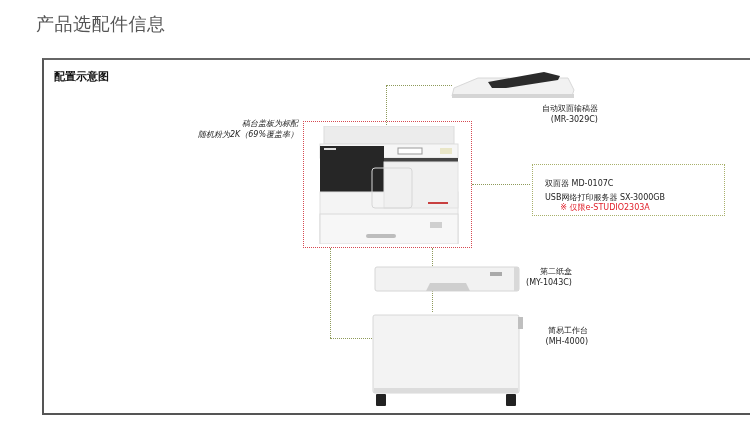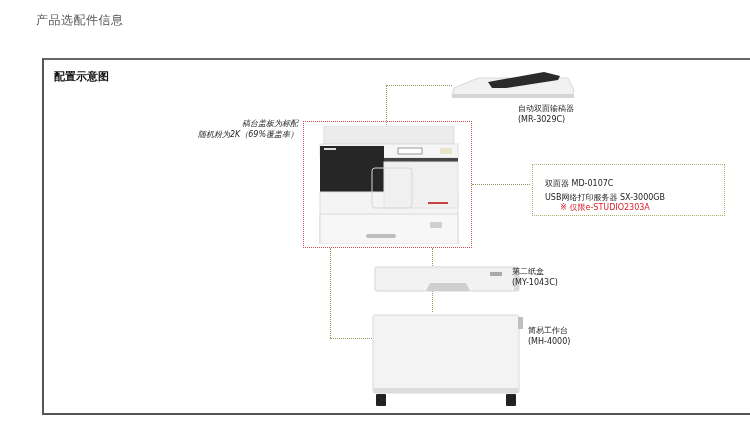--- a/index.html
+++ b/index.html
@@ -1,22 +1,22 @@
 <!DOCTYPE html>
 <html><head>
 <meta charset="utf-8">
 <style>
   html, body { margin:0; padding:0; background:#ffffff; }
   body { width:750px; height:439px; position:relative; overflow:hidden; font-family:"DejaVu Sans", sans-serif; color:#333; }
-  .page-title { position:absolute; left:36px; top:12px; font-size:12px; color:#555; letter-spacing:0.5px;font-family:Liberation Mono, monospace; }
+  .page-title { position:absolute; left:36px; top:12px; font-size:18px; color:#555; letter-spacing:0.5px;font-family:Liberation Mono, monospace; }
   .frame { position:absolute; left:42px; top:58px; width:750px; height:357px; border:2px solid #555; border-top-color:#666; box-sizing:border-box; }
   .frame-title { position:absolute; left:10px; top:9px; font-size:11px; font-weight:bold; color:#111; }
   .lbl { position:absolute; font-size:8px; line-height:11px; color:#222; white-space:nowrap; }
   .lbl.right { text-align:right; }
-  .lbl.center { text-align:left; }
+  .lbl.center { text-align:right; }
   .red { color:#e0202a;text-align:center; }
   
   .dv { position:absolute; width:0; border-left:1.5px dotted #8e9a5a; }
   .dh { position:absolute; height:0; border-top:1.5px dotted #8e9a5a; }
   .opt-box { position:absolute; border:1.5px dotted #a8b06a; }
   .hl-box { position:absolute; border:1.5px dotted #d64a52; }
   
   .shape { position:absolute; }
 </style>
 </head>

